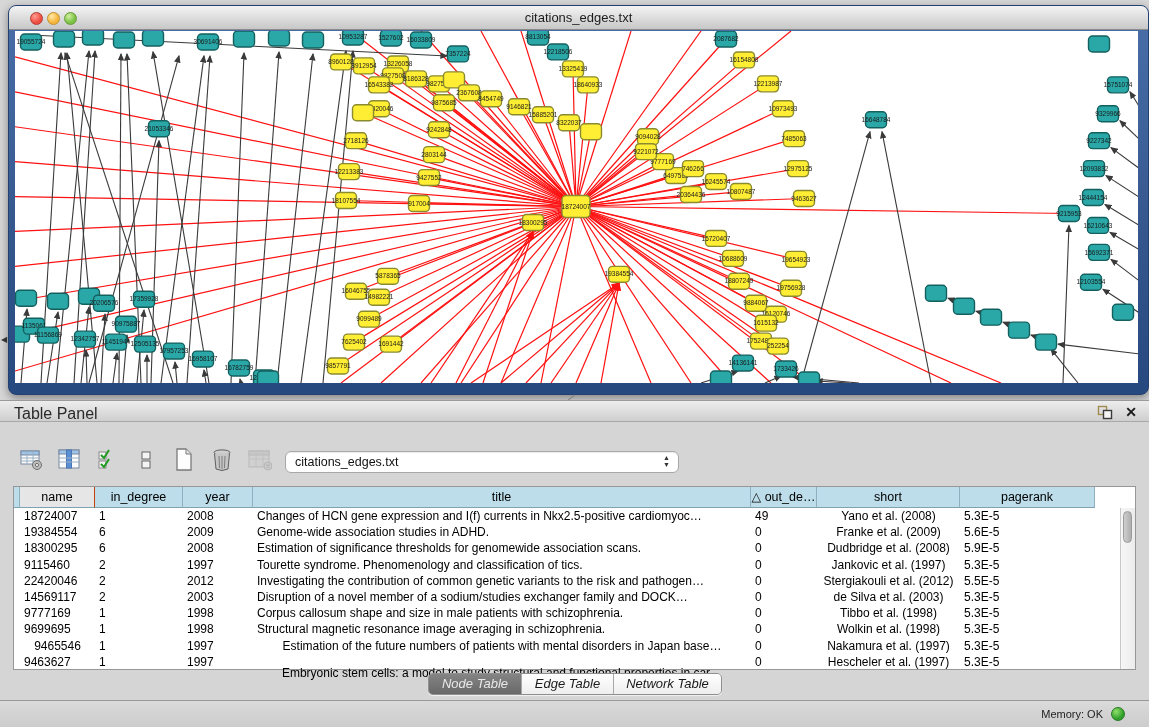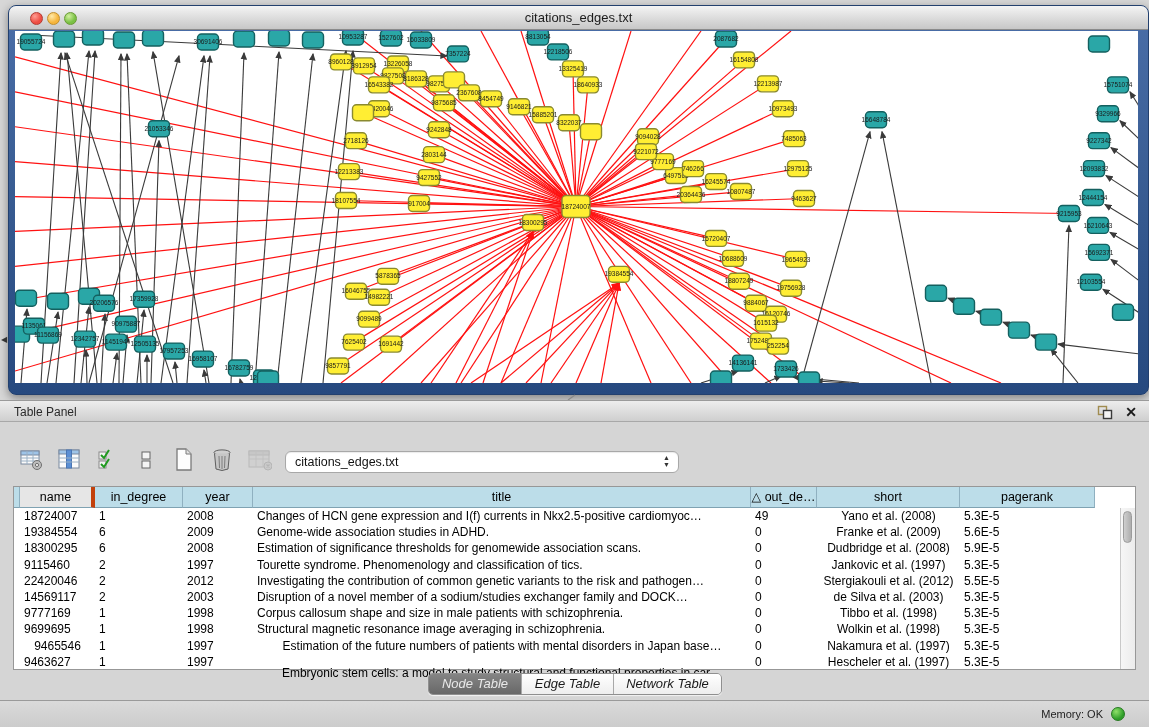--- a/index.html
+++ b/index.html
@@ -23,42 +23,42 @@
   .canvas svg { display:block; }
 
   
   .edge-arrow { position:absolute; left:1px; top:335px; font-size:8px; color:#333; }
   .divider-grip { position:absolute; left:566px; top:394px; width:12px; height:7px; }
 
   
   .table-panel { position:absolute; left:0; top:400px; width:1149px; height:300px; background:#d5d5d5; }
   .tp-header { position:absolute; left:0; top:0; right:0; height:22px;
     background:linear-gradient(180deg,#ededed,#cfcfcf); border-top:1px solid #9a9a9a; border-bottom:1px solid #a8a8a8; }
-  .tp-title { position:absolute; left:14px; top:4px; font-size:12px; color:#2a2a2a; }
+  .tp-title { position:absolute; left:14px; top:4px; font-size:16px; color:#2a2a2a; }
   .tp-controls { position:absolute; right:12px; top:2px; display:flex; gap:12px; align-items:center; }
   .tp-close { font-size:14px; font-weight:bold; color:#1a1a1a; line-height:18px; cursor:default; }
 
   .toolbar { position:absolute; left:20px; top:46px; height:28px; display:flex; gap:14px; align-items:center; }
   .tool { display:inline-flex; align-items:center; justify-content:center; width:24px; height:24px; }
   .tool.disabled { opacity:.45; }
   .fx { font-family:"Liberation Serif",serif; font-style:italic; font-weight:bold; font-size:14px; color:#222; }
   .fx small { font-size:9px; font-weight:bold; }
 
   .table-select { position:absolute; left:285px; top:51px; width:394px; height:22px; background:#fff;
     border:1px solid #a8a8a8; border-radius:6px; box-shadow:inset 0 1px 1px rgba(0,0,0,.08);
     font-size:12.5px; color:#111; line-height:20px; padding-left:9px; }
   .stepper { position:absolute; right:8px; top:2px; display:flex; flex-direction:column; line-height:7px; font-size:7px; color:#333; }
 
   .tbl { position:absolute; left:13px; top:86px; width:1123px; height:184px; background:#fff; border:1px solid #979797; }
   .thead { display:flex; height:21px; }
   .th { height:21px; line-height:20px; font-size:12.5px; color:#000; text-align:center;
     background:#bcdde9; border-right:1px solid #8fb0c0; border-bottom:1px solid #7fa2b2;
     overflow:hidden; white-space:nowrap; }
   .th-corner { background:#bcdde9; border-bottom:1px solid #7fa2b2; }
-  .th-name { background:#e6e6e6; border-right:4px solid #c2410c; }
+  .th-name { background:#e6e6e6; border-right:1px solid #c2410c; }
   .tbody { position:relative; }
   .tr { display:flex; height:16.2px; }
   .td { height:16.2px; line-height:16px; font-size:12px; color:#000; overflow:hidden; white-space:nowrap; padding:0 4px; }
   .vscroll { position:absolute; right:0px; top:21px; bottom:0px; width:15px;
     background:linear-gradient(90deg,#f6f6f6,#ececec); border-left:1px solid #c9c9c9; }
   .vthumb { position:absolute; left:2px; top:3px; width:9px; height:32px; border-radius:5px;
     background:linear-gradient(90deg,#cfcfcf,#aeaeae); border:1px solid #9b9b9b; }
 
   .seg-control { position:absolute; left:428px; top:273px; height:22px; display:flex;
     border:1px solid #8f8f8f; border-radius:5px; overflow:hidden; box-shadow:0 1px 1px rgba(255,255,255,.7); }

